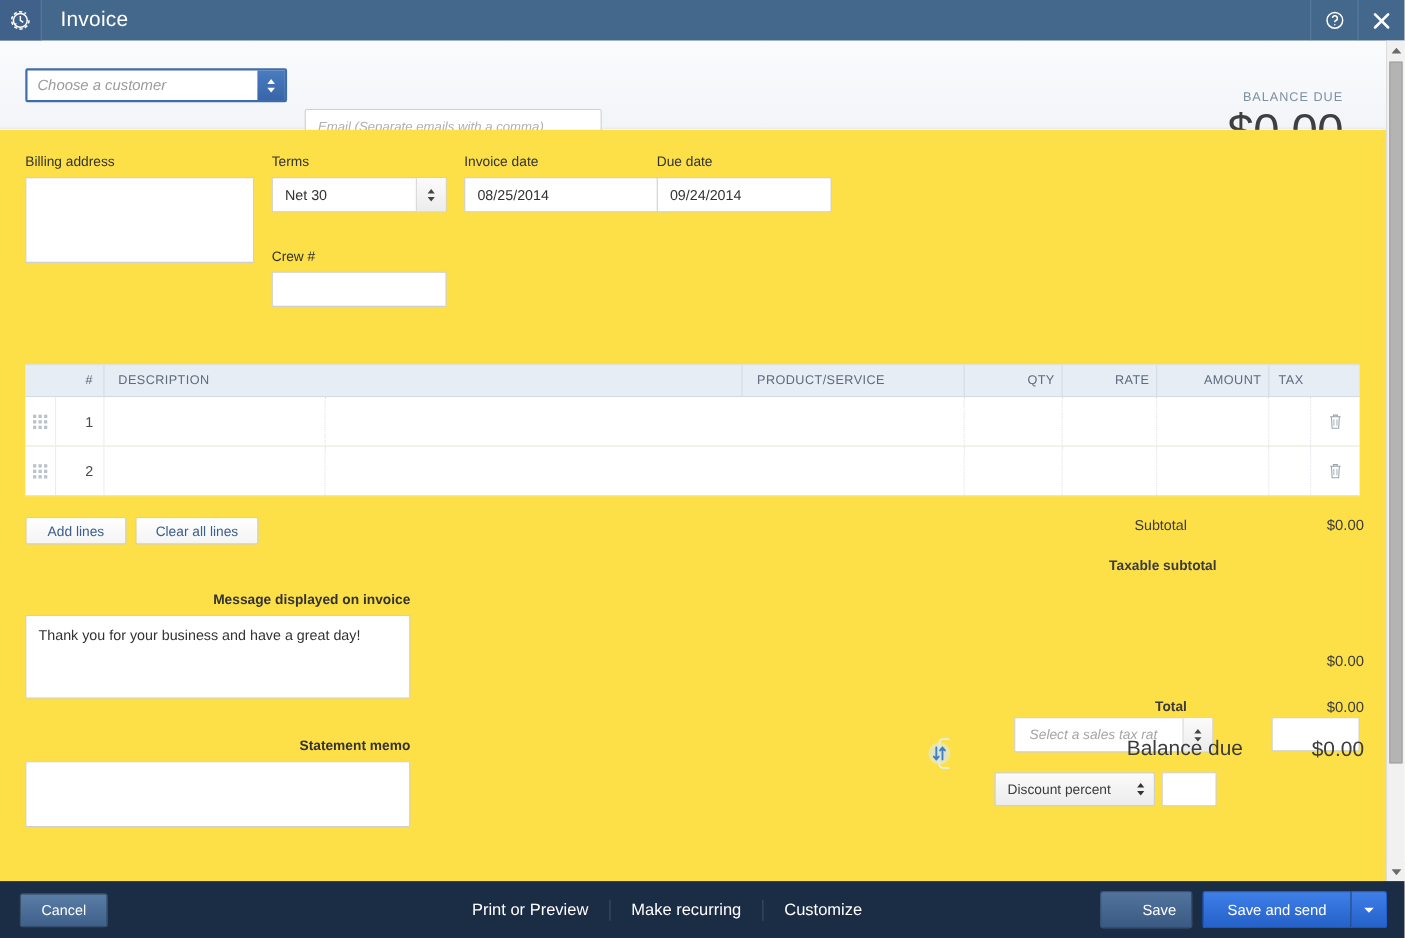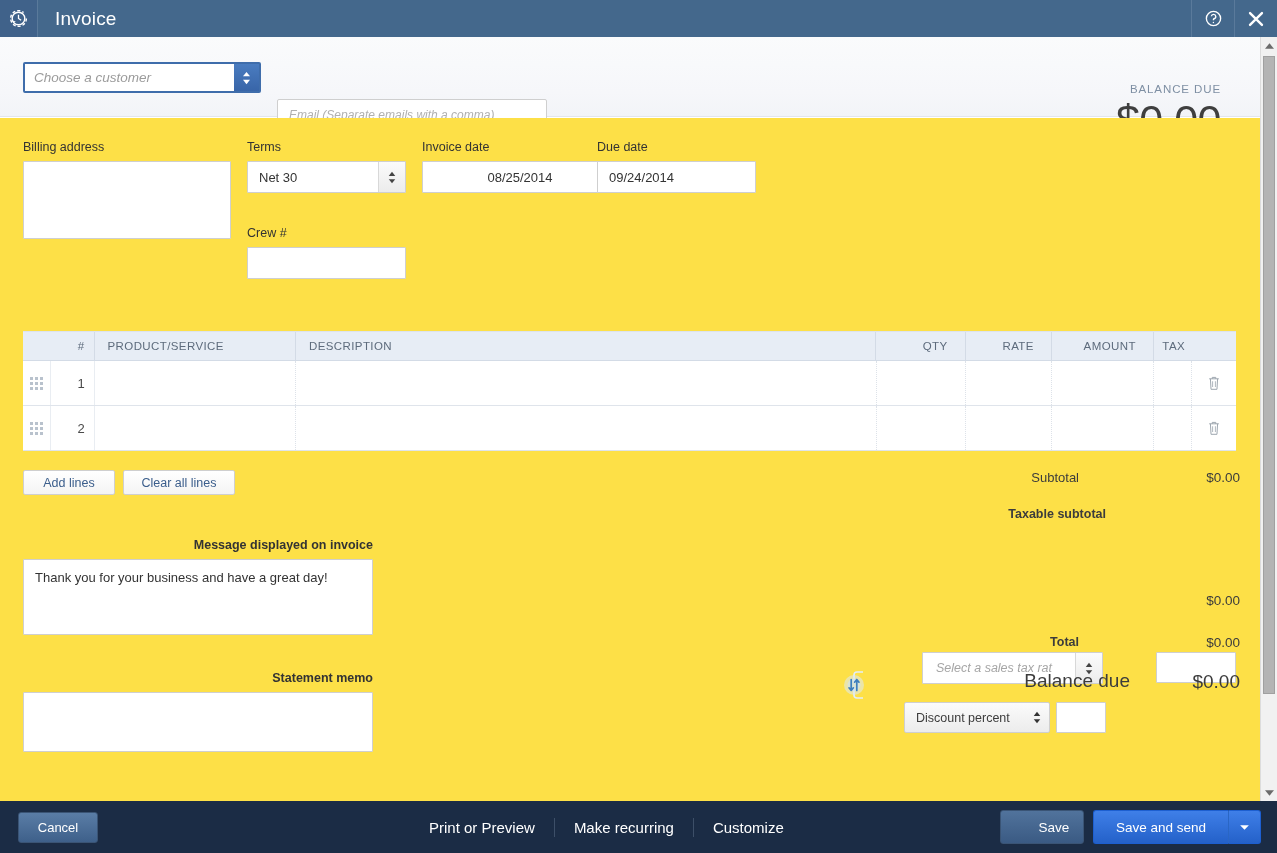--- a/index.html
+++ b/index.html
@@ -153,21 +153,21 @@
   .sel-arrow {
     width: 27px;
     background: linear-gradient(to bottom, #fbfbfb 0%, #ececec 100%);
     border-left: 1px solid #d8d8d8;
     display: flex; align-items: center; justify-content: center;
     cursor: pointer;
   }
   .terms-sel { width: 159px; height: 32px; }
 
   .invdate-wrap { position: absolute; left: 422px; top: 22px; }
-  .invdate-box { width: 185px; height: 32px; padding-left: 11px; text-align: center; }
+  .invdate-box { width: 185px; height: 32px; padding-left: 11px; }
   .duedate-wrap { position: absolute; left: 597px; top: 22px; }
   .duedate-box { width: 159px; height: 32px; padding-left: 11px; }
 
   .crew-wrap { position: absolute; left: 247px; top: 108px; }
   .crew-box { width: 159px; height: 32px; padding-left: 11px; }
 
   
   .table {
     position: absolute; left: 23px; top: 213px;
     width: 1213px;
@@ -196,21 +196,21 @@
   .c-qty    { width: 91px; border-right: 1px dotted #dde2e9; }
   .c-rate   { width: 88px; border-right: 1px dotted #dde2e9; }
   .c-amt    { width: 104px; border-right: 1px dotted #dde2e9; }
   .c-tax    { width: 39px; border-right: 1px dotted #dde2e9; }
   .c-del    { width: 45px; display:flex; align-items:center; justify-content:center; cursor:pointer; }
   .thead .c-num   { justify-content: flex-end; color:#5d6b7c; font-size: 11.5px; }
   .thead .c-prod,
   .thead .c-desc  { padding-left: 13px; }
   .thead .c-qty,
   .thead .c-rate,
-  .thead .c-amt   { justify-content: flex-end; padding-right: 17px; }
+  .thead .c-amt   { justify-content: flex-end; padding-right: 6px; }
   .thead .c-tax   { justify-content: flex-end; padding-right: 7px; }
   .thead .cell { border-right-color: #d3dbe6; border-right-style: solid; }
   .thead .c-drag, .thead .c-del { border-right: none; }
   .thead .c-tax { border-right: none; }
   .drag-dots { display: grid; grid-template-columns: repeat(3, 3px); gap: 2px; }
   .drag-dots i { width: 3px; height: 3px; background: #b9c2cd; display:block; }
 
   .btn-sm {
     border: 1px solid #cfcfcf;
     background: linear-gradient(to bottom, #ffffff 0%, #f4f4f4 100%);
@@ -394,22 +394,22 @@
 
     <div class="crew-wrap">
       <span class="fld-label">Crew #</span>
       <input class="box crew-box" style="">
     </div>
 
     <div class="table">
       <div class="trow thead">
         <div class="cell c-drag"></div>
         <div class="cell c-num">#</div>
+        <div class="cell c-desc">DESCRIPTION</div>
         <div class="cell c-prod">PRODUCT/SERVICE</div>
-        <div class="cell c-desc">DESCRIPTION</div>
         <div class="cell c-qty">QTY</div>
         <div class="cell c-rate">RATE</div>
         <div class="cell c-amt">AMOUNT</div>
         <div class="cell c-tax">TAX</div>
         <div class="cell c-del"></div>
       </div>
 
       <div class="trow tbody-row">
         <div class="cell c-drag">
           <span class="drag-dots">

